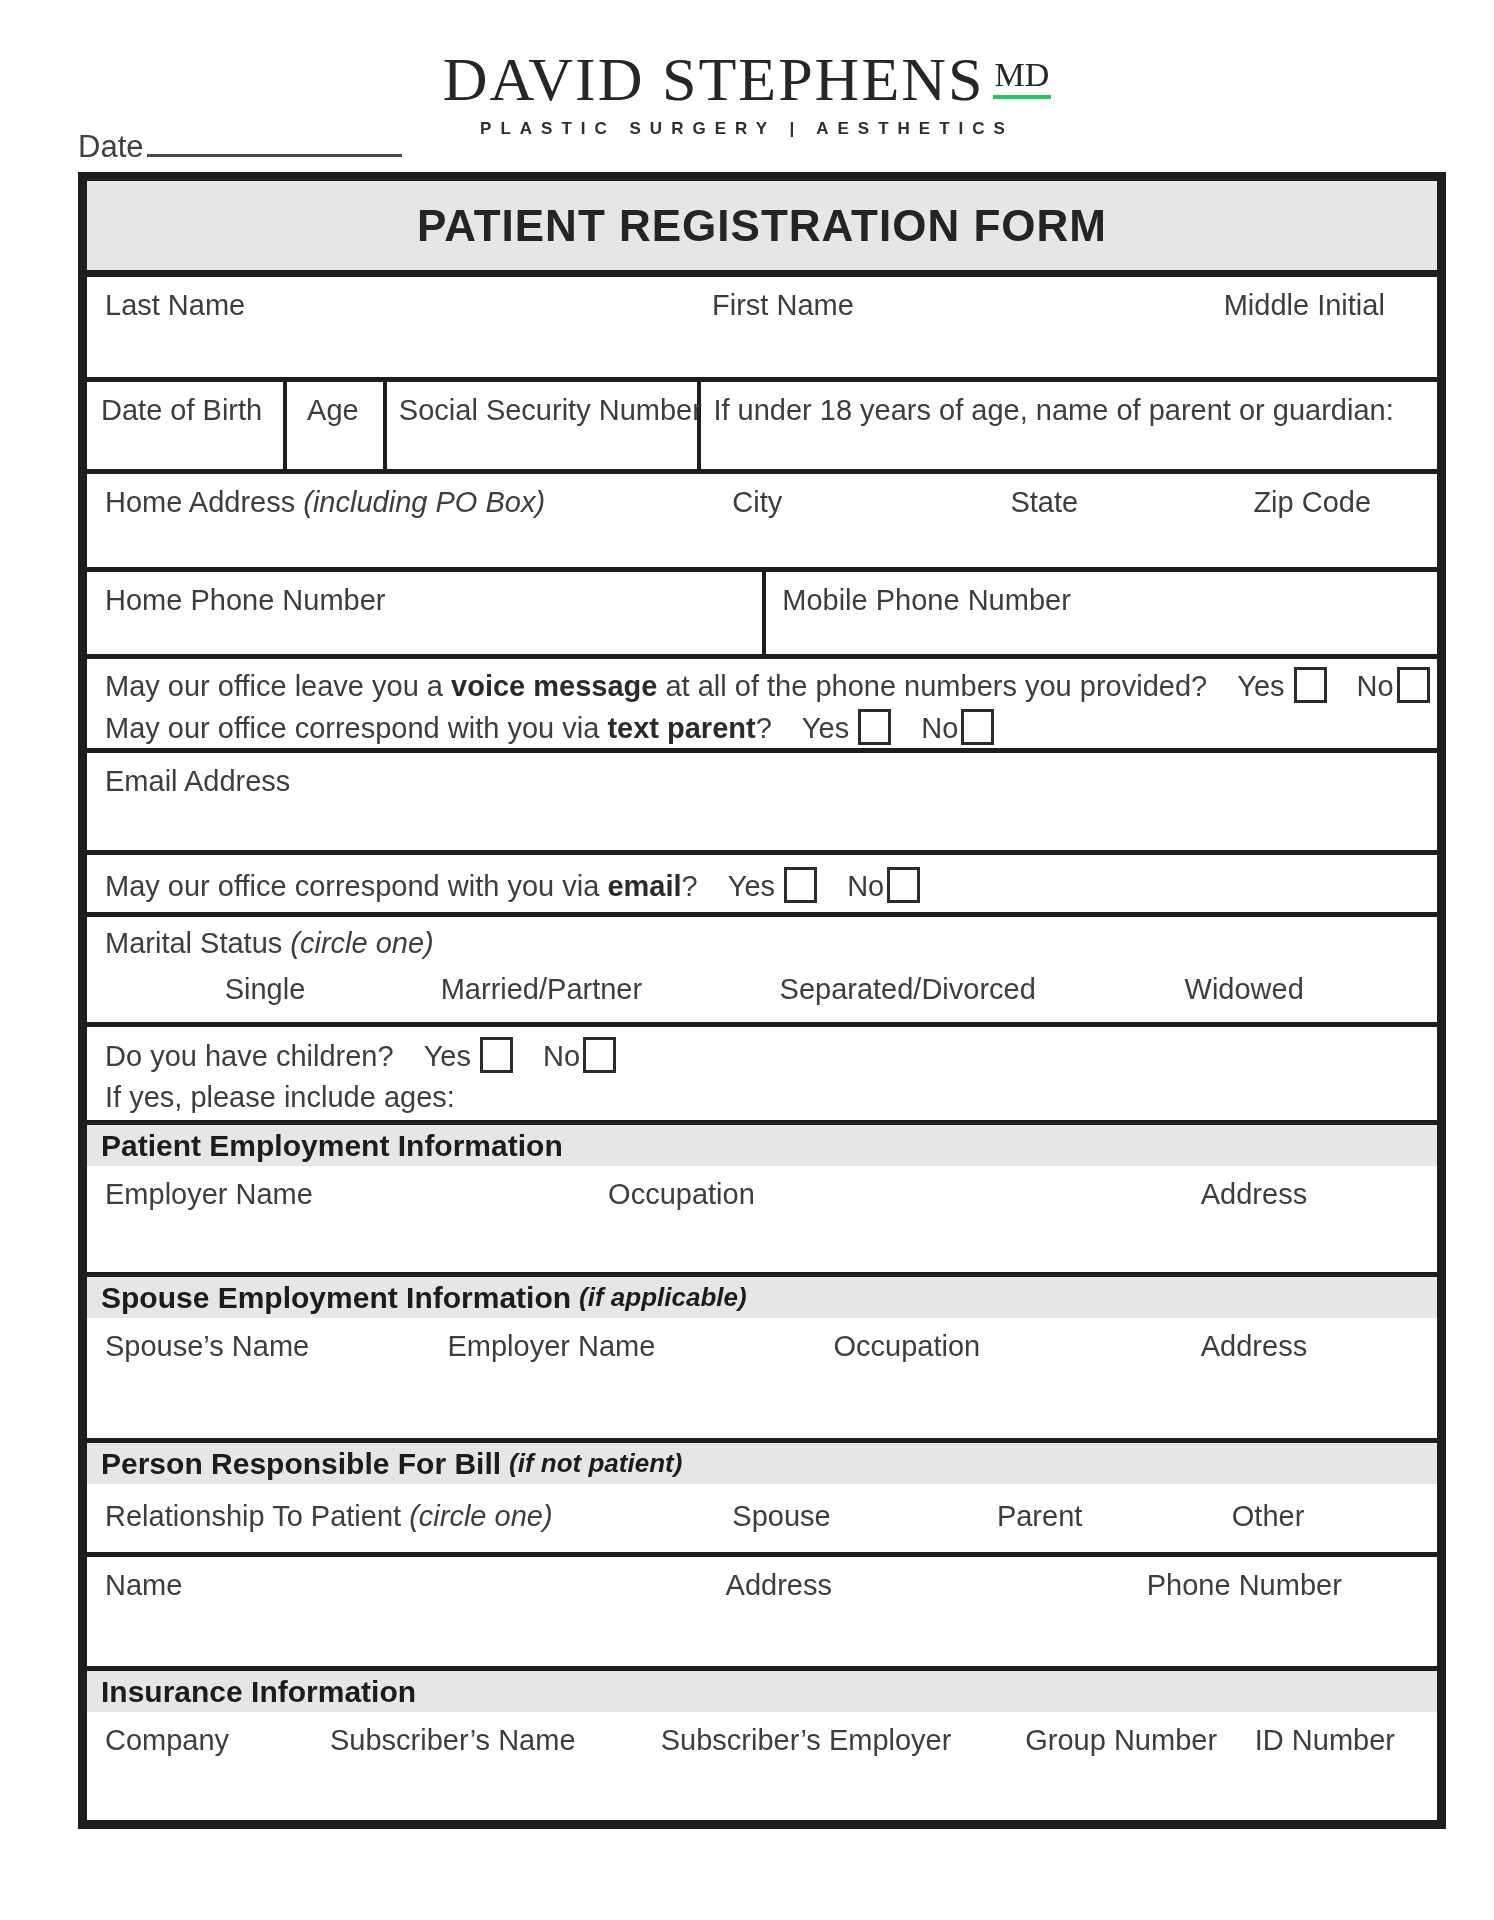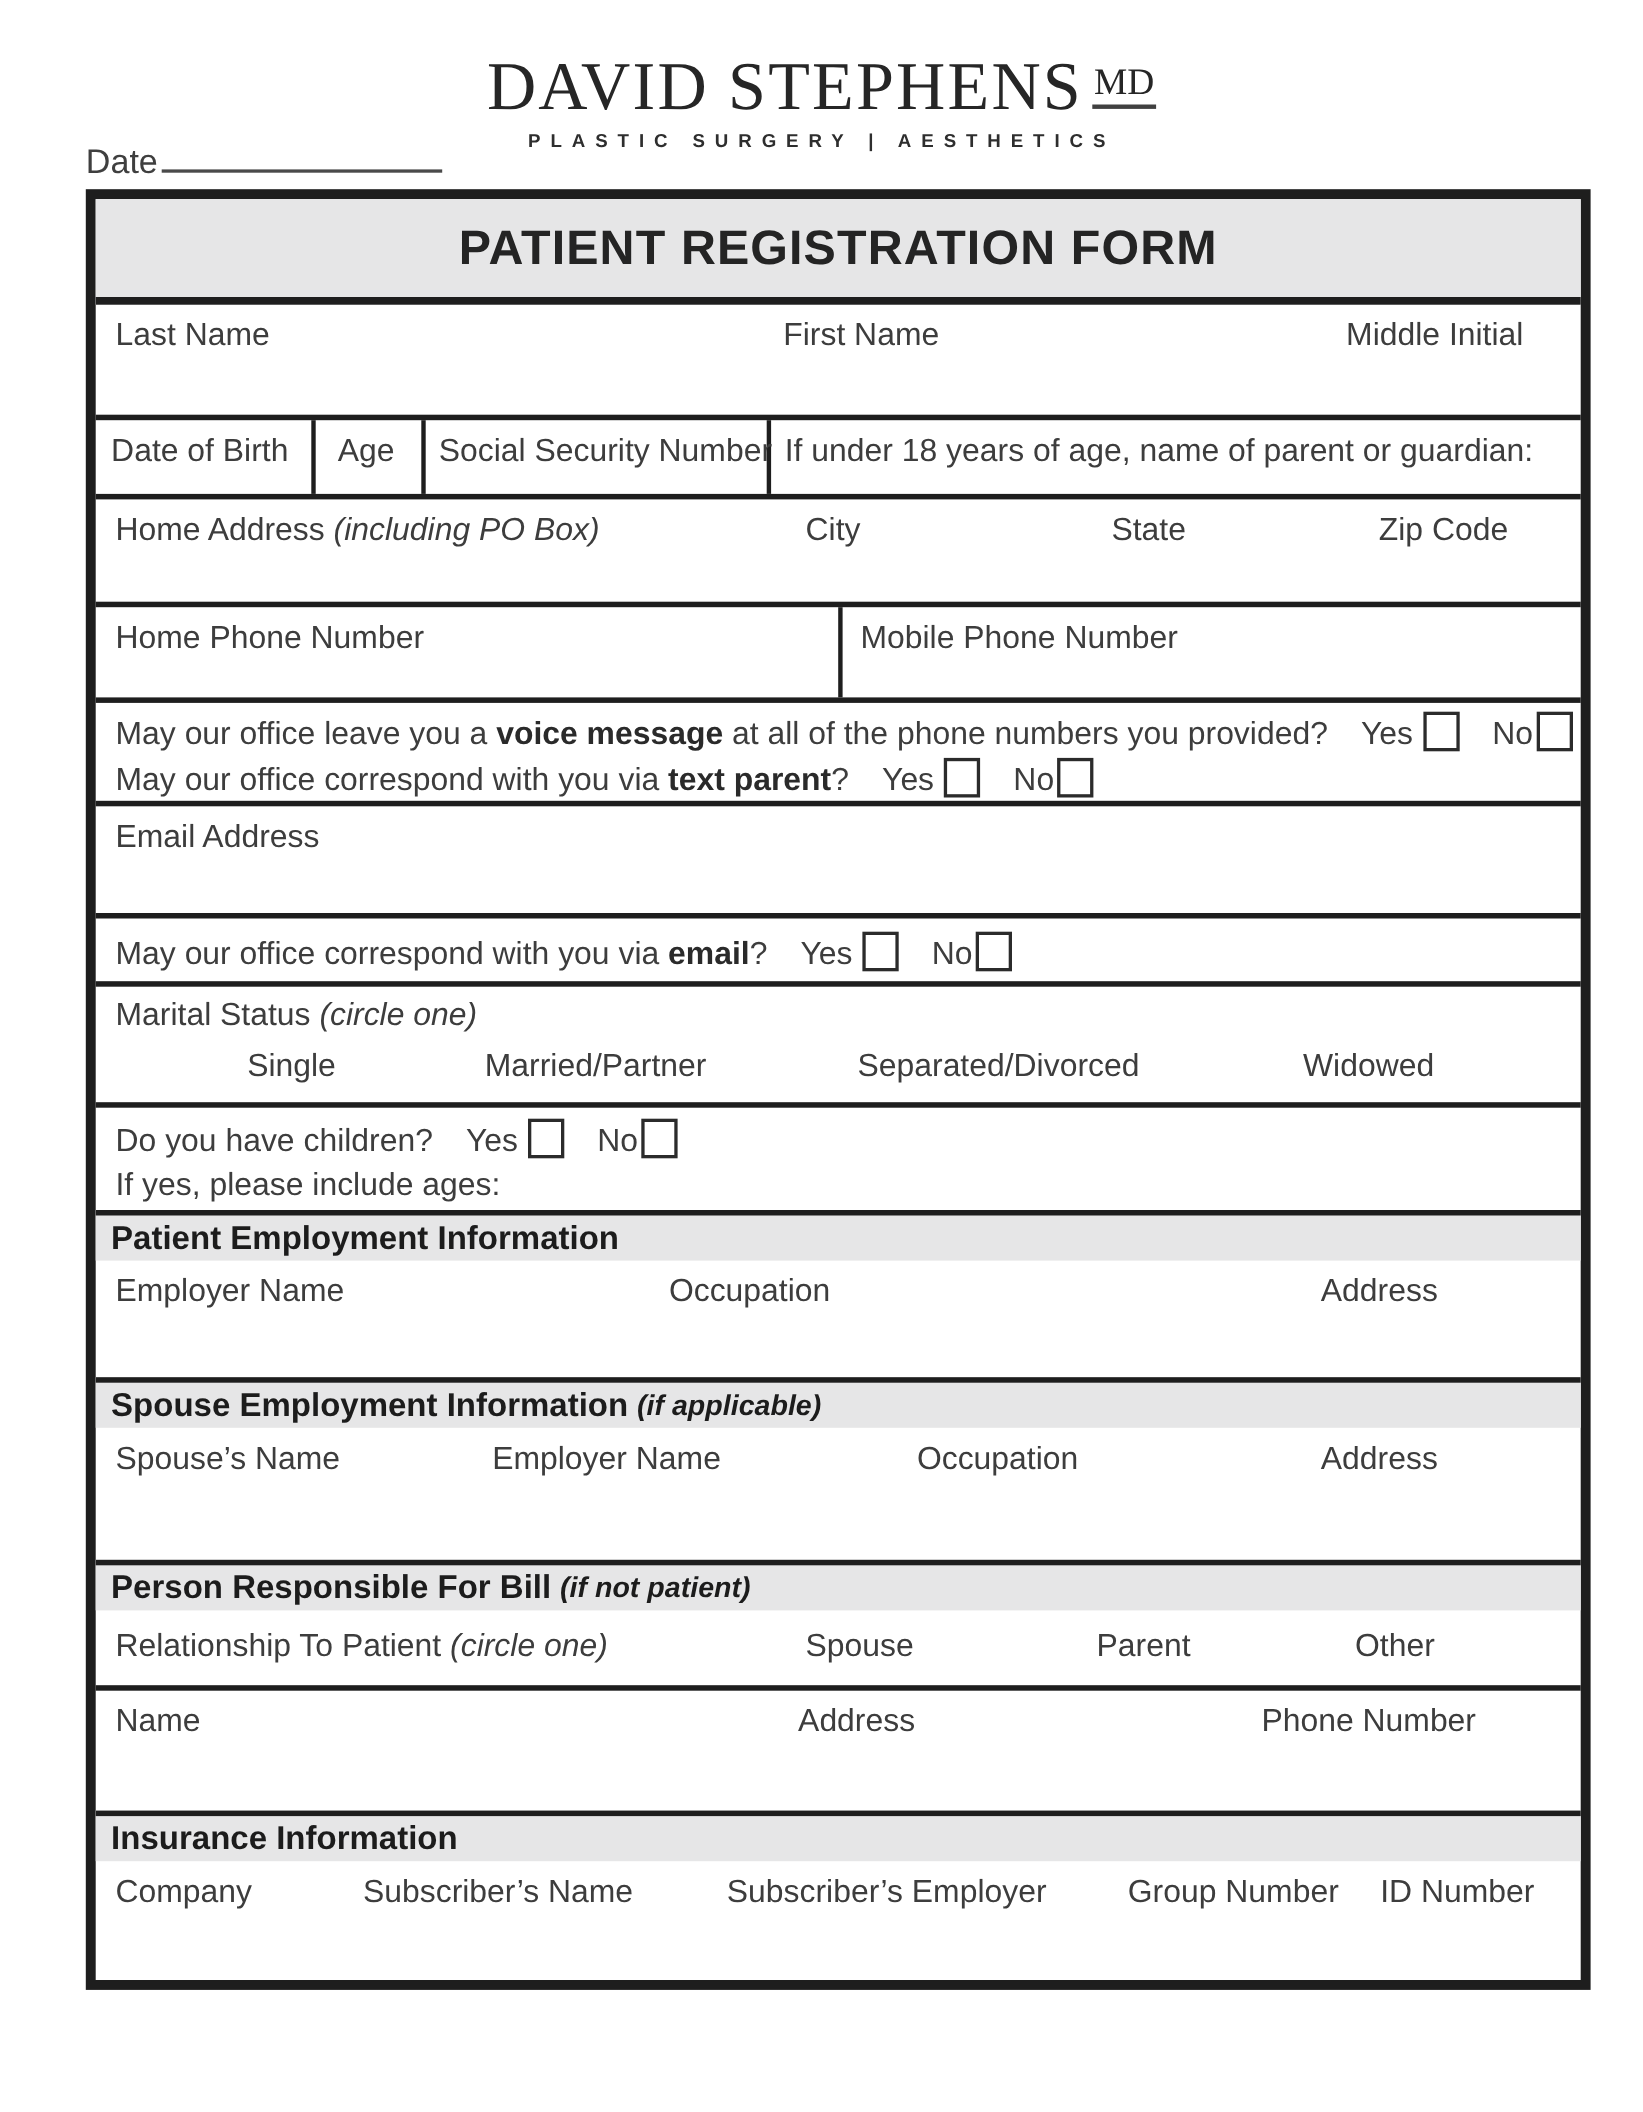--- a/index.html
+++ b/index.html
@@ -4,21 +4,21 @@
 <style>
   html,body{margin:0;padding:0;background:#ffffff;}
   .page{position:relative;width:1494px;height:1920px;background:#ffffff;
         font-family:"Liberation Sans","DejaVu Sans",sans-serif;color:#3d3d3d;overflow:hidden;}
 
   
   .letterhead{position:absolute;top:44px;left:0;width:100%;text-align:center;}
   .logo-name{font-family:"Liberation Serif","DejaVu Serif",serif;font-size:62px;
              letter-spacing:2px;color:#262626;font-weight:500;}
   .logo-suffix{display:inline-block;font-family:"Liberation Serif","DejaVu Serif",serif;
-               font-size:34px;color:#262626;border-bottom:4px solid #404040;
+               font-size:34px;color:#262626;border-bottom:4px solid #22c55e;
                padding:0 2px 1px 2px;position:relative;top:-14px;margin-left:8px;}
   .logo-tagline{margin-top:4px;font-size:17px;font-weight:bold;letter-spacing:9px;color:#2e2e2e;}
   .date-line{position:absolute;top:128px;left:78px;font-size:31px;color:#3f3f3f;}
   .date-underline{display:inline-block;width:255px;border-bottom:3px solid #4a4a4a;
                   height:26px;margin-left:4px;}
 
   
   .formbox{position:absolute;left:78px;top:172px;width:1368px;border:9px solid #1e1e1e;
            box-sizing:border-box;background:#fff;}
   .titlebar{height:96px;background:#e6e6e7;border-bottom:7px solid #1e1e1e;
@@ -66,21 +66,21 @@
     <div class="titlebar">
       <span>PATIENT REGISTRATION FORM</span>
     </div>
 
     <div class="row first" style="height:100px;">
       <span class="lbl" style="left:18px;">Last Name</span>
       <span class="lbl" style="left:46.3%;">First Name</span>
       <span class="lbl" style="left:84.2%;">Middle Initial</span>
     </div>
 
-    <div class="row" style="height:72px;">
+    <div class="row" style="height:92px;">
       <span class="vline" style="left:14.5%;"></span>
       <span class="vline" style="left:21.9%;"></span>
       <span class="vline" style="left:45.2%;"></span>
       <span class="lbl" style="left:14px;">Date of Birth</span>
       <span class="lbl" style="left:16.3%;">Age</span>
       <span class="lbl" style="left:23.1%;">Social Security Number</span>
       <span class="lbl" style="left:46.4%;">If under 18 years of age, name of parent or guardian:</span>
     </div>
 
     <div class="row" style="height:98px;">

